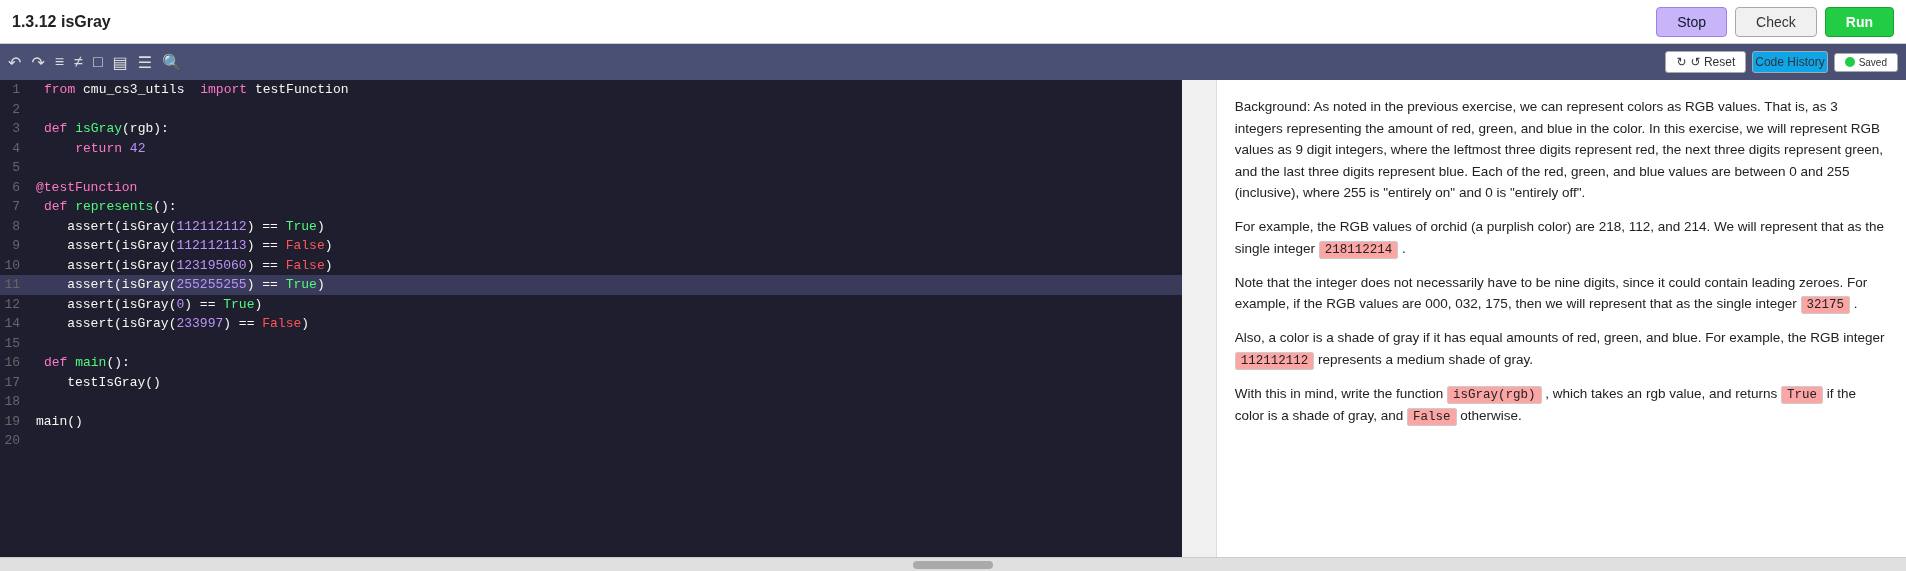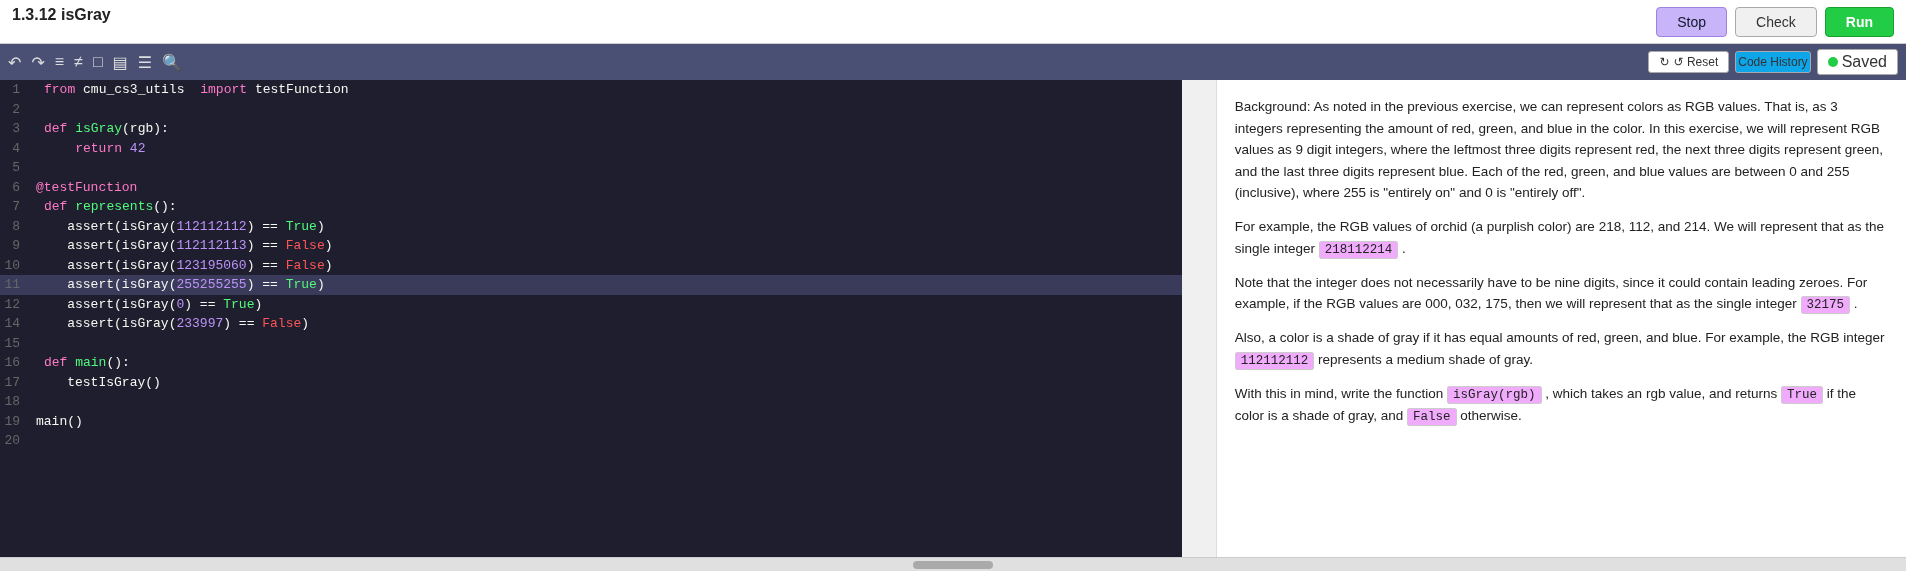--- a/index.html
+++ b/index.html
@@ -1,20 +1,21 @@
 <!DOCTYPE html>
 <html><head>
   <meta charset="utf-8">
   <style>
     * { margin: 0; padding: 0; box-sizing: border-box; }
     body { font-family: Arial, sans-serif; font-size: 14px; background: #f0f0f0; display: flex; flex-direction: column; height: 571px; overflow: hidden; }
 
     
     #top-bar {
       display: flex;
+      align-items: center;
       justify-content: space-between;
       background: #ffffff;
       padding: 6px 12px;
       border-bottom: 1px solid #ccc;
       min-height: 44px;
     }
     #title {
       font-size: 16px;
       font-weight: bold;
       color: #222;
@@ -99,21 +100,21 @@
       cursor: pointer;
       font-size: 12px;
     }
     .btn-saved {
       background: #fff;
       border: 1px solid #aaa;
       color: #333;
       padding: 3px 10px;
       border-radius: 3px;
       cursor: pointer;
-      font-size: 16px;
+      font-size: 10px;
       display: flex;
       align-items: center;
       gap: 4px;
     }
     .saved-dot {
       width: 10px;
       height: 10px;
       background: #22cc44;
       border-radius: 50%;
       display: inline-block;
@@ -184,21 +185,21 @@
       font-size: 13.5px;
       line-height: 1.6;
       color: #222;
       border-left: 1px solid #ddd;
       margin-left: 34px;
     }
     #right-panel p {
       margin-bottom: 12px;
     }
     .code-inline {
-      background: #f0abfc;
+      background: #fca5a5;
       border: 1px solid #ccc;
       border-radius: 3px;
       padding: 1px 5px;
       font-family: 'Courier New', monospace;
       font-size: 12.5px;
     }
 
     
     #bottom-scroll {
       background: #e0e0e0;

